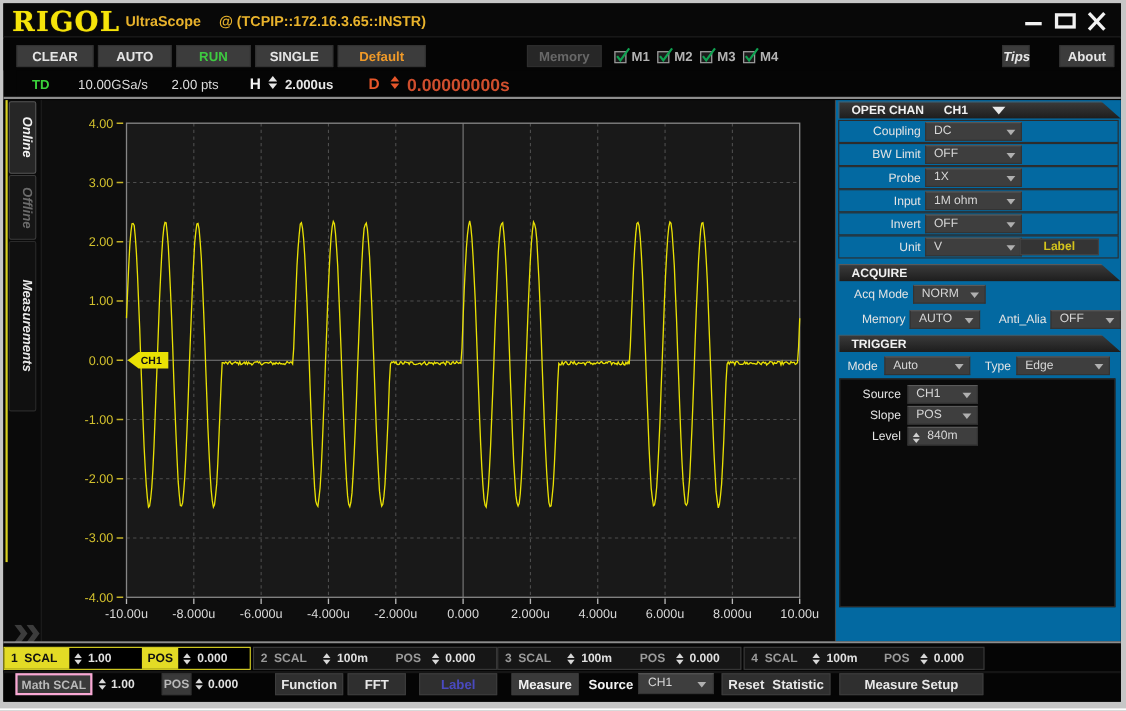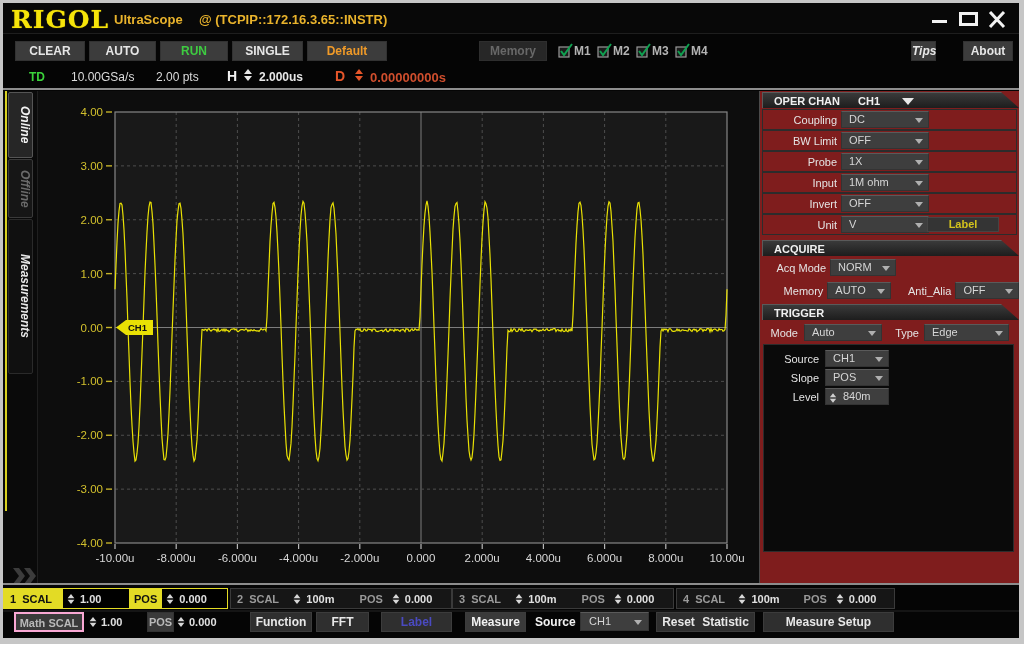--- a/index.html
+++ b/index.html
@@ -48,21 +48,21 @@
   
   #statusbar { position:absolute; left:12px; top:61px; width:100%; height:27px; background:#050505;padding-left:36px; }
   #st-td { position:absolute; left:14px; top:6px; color:#3bd23b; font-size:12px; font-weight:bold; }
   #st-rate { position:absolute; left:56px; top:6px; color:#dcdcdc; font-size:12px; }
   #st-pts  { position:absolute; left:141px; top:6px; color:#dcdcdc; font-size:12px; }
   #st-h { position:absolute; left:212px; top:4px; color:#f2f2f2; font-size:14px; font-weight:bold; }
   #st-hspin { position:absolute; left:229px; top:5px; }
   #st-hval { position:absolute; left:244px; top:6px; color:#e8e8e8; font-size:12px; font-weight:bold; }
   #st-d { position:absolute; left:320px; top:4px; color:#e6562a; font-size:14px; font-weight:bold; }
   #st-dspin { position:absolute; left:340px; top:5px; }
-  #st-dval { position:absolute; left:355px; top:6px; color:#cf4e2d; font-size:13px; font-weight:bold; }
+  #st-dval { position:absolute; left:355px; top:6px; color:#cf4e2d; font-size:16px; font-weight:bold; }
   .spin { display:inline-flex; flex-direction:column; align-items:center; gap:2px; }
   .spin .up { width:0; height:0; border-left:4px solid transparent; border-right:4px solid transparent; border-bottom:5px solid #e8e8e8; }
   .spin .dn { width:0; height:0; border-left:4px solid transparent; border-right:4px solid transparent; border-top:5px solid #e8e8e8; }
   .spin.red .up { border-bottom-color:#e6562a; }
   .spin.red .dn { border-top-color:#e6562a; }
   
   #sep-top { position:absolute; left:0; top:85px; width:100%; height:2px; background:#8d8d8d; }
   #sep-bottom { position:absolute; left:0; top:580px; width:100%; height:2px; background:#8d8d8d; }
   
   #main { position:absolute; left:0; top:88px; width:100%; height:492px; background:#0a0a0a; }
@@ -73,21 +73,21 @@
     font-style:italic; font-weight:bold; font-size:12px;
     border:1px solid #3a3a3a; border-radius:2px;
   }
   #tab-online { top:1px;  height:66px; background:#262626; color:#f2f2f2; border-color:#555; }
   #tab-offline{ top:68px; height:59px; background:#161616; color:#6b6b6b; }
   #tab-measure{ top:128px; height:155px; background:#101010; color:#e8e8e8; border-color:#2a2a2a; }
   #side-chevrons { position:absolute; left:9px; top:477px; width:26px; height:16px; }
   #plot-region { position:absolute; left:34px; top:0; width:722px; height:492px; background:#0d0d0d; border-left:1px solid #1f1f1f; }
   #panel-divider { position:absolute; left:756px; top:0; width:1px; height:492px; background:#4a4a4a; }
   
-  #rpanel { position:absolute; left:757px; top:0; width:259px; height:492px; background:#7f1d1d; font-size:11px; }
+  #rpanel { position:absolute; left:757px; top:0; width:259px; height:492px; background:#0369a1; font-size:11px; }
   .sec-header {
     position:relative; margin-left:2px; width:257px; height:16px;
     background:linear-gradient(#3a3a3a,#1d1d1d);
     border-top:1px solid #5a5a5a; border-left:1px solid #5a5a5a;
     clip-path:polygon(0 0, calc(100% - 18px) 0, 100% 100%, 0 100%);
     color:#f0f0f0; font-weight:bold; line-height:16px; padding-left:11px;
   }
   .sec-header .hdr-extra { font-weight:bold; color:#f0f0f0; margin-left:18px; }
   .dd-arrow { display:inline-block; width:0; height:0; border-left:4px solid transparent; border-right:4px solid transparent; border-top:5px solid #b0b0b0; }
   .hdr-arrow { display:inline-block; margin-left:22px; width:0; height:0; border-left:6px solid transparent; border-right:6px solid transparent; border-top:7px solid #e8e8e8; }

